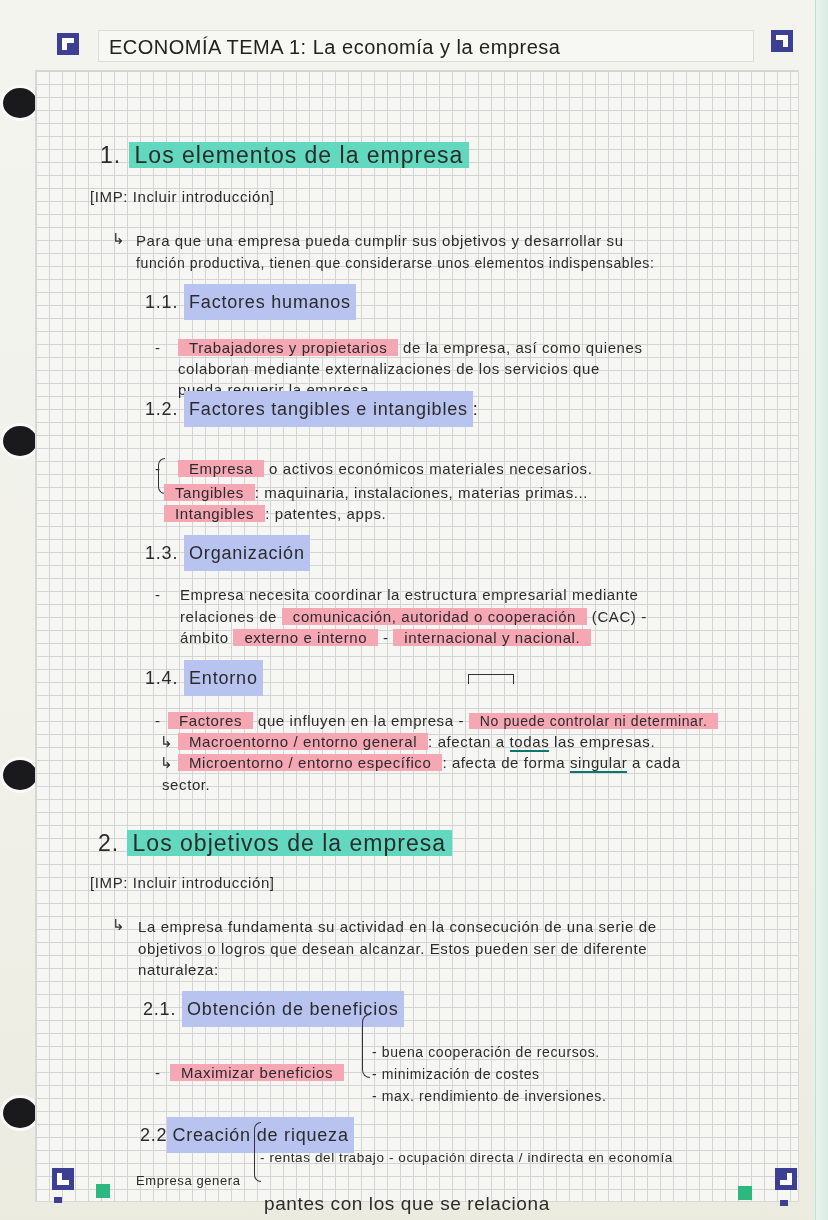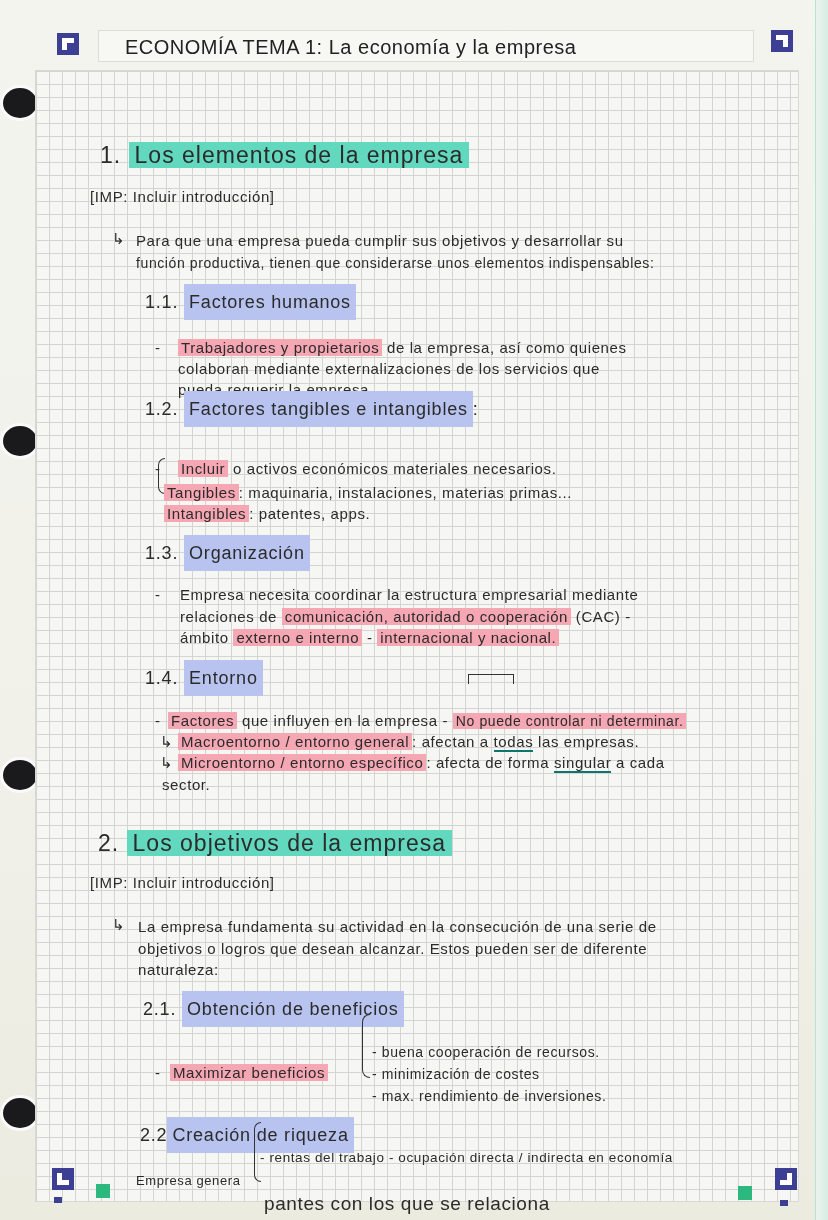--- a/index.html
+++ b/index.html
@@ -20,27 +20,27 @@
     border: 1px solid #d8d8d4;
   }
   .hole { position: absolute; left: 3px; width: 34px; height: 30px; border-radius: 50%;
     background: #1a1a1c; box-shadow: 0 0 0 3px #fafafa; }
   .corner { position: absolute; width: 22px; height: 22px; background: #3d3f95; }
   .corner span { position: absolute; background: #ffffff; }
   .mini-sq { position: absolute; width: 14px; height: 14px; background: #2db87f; }
   .mini-dot { position: absolute; width: 8px; height: 6px; background: #3d3f95; }
   .title-box { position: absolute; left: 98px; top: 30px; width: 654px; height: 30px;
     background: #f7f7f3; border: 1px solid #dcdcd8; }
-  .title-text { position: absolute; left: 10px; top: 5px; font-size: 20px; letter-spacing: 0.5px; color: #222; margin-left: 16px; }
+  .title-text { position: absolute; left: 10px; top: 5px; font-size: 20px; letter-spacing: 0.5px; color: #222; }
   .t { position: absolute; white-space: nowrap; font-size: 15px; color: #2b2b2b; letter-spacing: 0.6px; margin-top: 28px; }
   .h1 { font-size: 23px; letter-spacing: 1px; }
   .h2 { font-size: 18px; letter-spacing: 0.8px; }
   .hl-teal { background: #62d9bf; padding: 0 6px; }
   .hl-blue { background: #b8c4ef; padding: 8px 5px; }
-  .hl-pink { background: #f6a7b4; padding: 0 3px; }
+  .hl-pink { background: #f6a7b4; padding: 0 11px; }
   .ul-pink { border-bottom: 2px solid #0f766e; }
   .brace { position: absolute; border: 1.5px solid #333; border-right: none; border-radius: 8px 0 0 8px; }
 </style>
 </head>
 <body>
 
 <div class="right-edge"></div>
 
 <div class="hole" style="top:88px"></div>
 <div class="hole" style="top:426px"></div>
@@ -95,21 +95,21 @@
 </div>
 <div class="t" style="left:178px;top:332px">colaboran mediante externalizaciones de los servicios que</div>
 <div class="t" style="left:178px;top:353px">pueda requerir la empresa.</div>
 
 <div class="t h2" style="left:145px;top:371px">
   <span>1.2.</span>
   <span class="hl-blue">Factores tangibles e intangibles</span><span>:</span>
 </div>
 <div class="t" style="left:155px;top:432px">-</div>
 <div class="t" style="left:178px;top:432px">
-  <span class="hl-pink">Incluir</span>
+  <span class="hl-pink">Empresa</span>
   <span>o activos económicos materiales necesarios.</span>
 </div>
 <div class="brace" style="left:158px;top:458px;width:6px;height:34px"></div>
 <div class="t" style="left:164px;top:456px">
   <span class="hl-pink">Tangibles</span><span>: maquinaria, instalaciones, materias primas...</span>
 </div>
 <div class="t" style="left:164px;top:477px">
   <span class="hl-pink">Intangibles</span><span>: patentes, apps.</span>
 </div>
 

